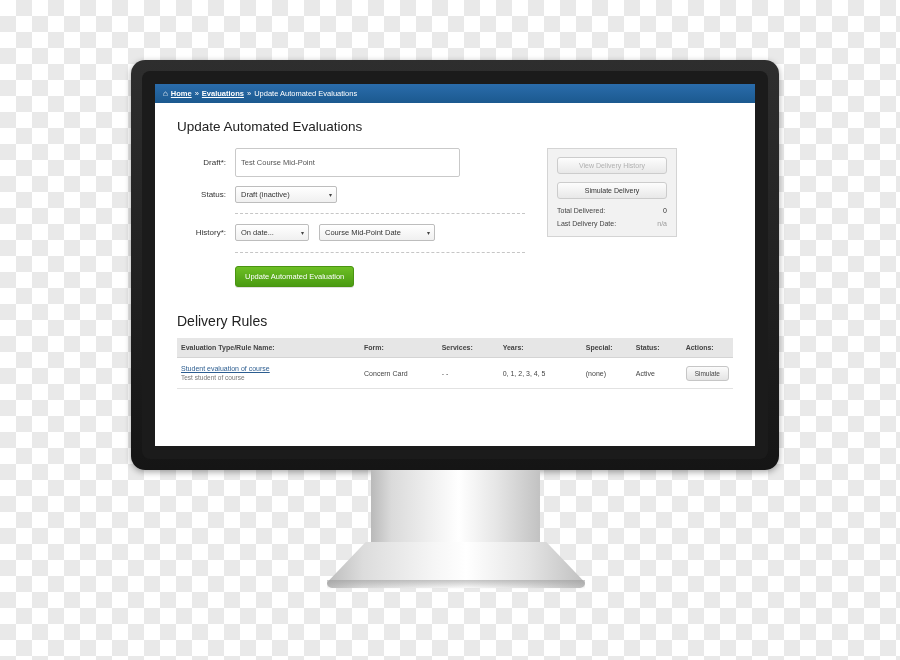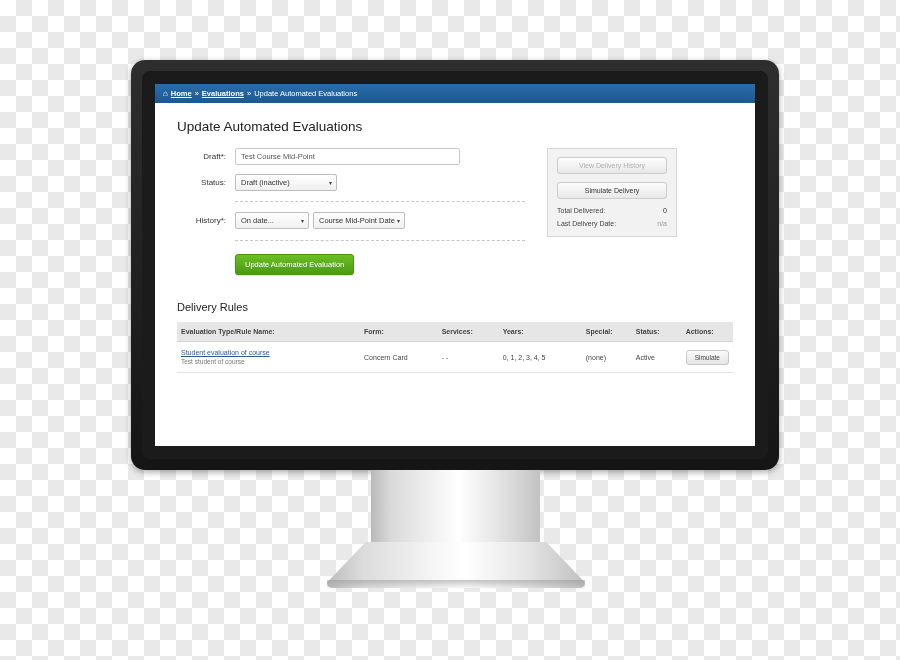--- a/index.html
+++ b/index.html
@@ -152,21 +152,21 @@
     flex: 0 0 58px;
     font-size: 8px;
     color: #333333;
     text-align: right;
     padding-right: 9px;
     box-sizing: border-box;
   }
 
   .text-input {
     width: 225px;
-    height: 17px;
+    height: 29px;
     border: 1px solid #c9c9c9;
     border-radius: 2px;
     background: #ffffff;
     font-size: 7.5px;
     color: #555555;
     padding: 0 5px;
     box-sizing: border-box;
     line-height: 15px;
     display: flex;
     align-items: center;
@@ -190,21 +190,21 @@
     position: absolute;
     right: 4px;
     top: 50%;
     transform: translateY(-50%);
     font-size: 6px;
     color: #444444;
     line-height: 1;
   }
   .select.status  { width: 102px; }
   .select.delivery-when { width: 74px; }
-  .select.delivery-date { width: 92px; margin-left: 4px; }
+  .select.delivery-date { width: 116px; margin-left: 10px; }
 
   .divider {
     border-top: 1px dashed #c6c6c6;
     margin: 10px 0 10px 58px;
     width: 290px;
   }
   .divider.second { margin-top: 11px; margin-bottom: 12px; }
 
   .submit-btn {
     margin-left: 58px;
@@ -240,21 +240,21 @@
     display: flex;
     justify-content: space-between;
     font-size: 7px;
     color: #444444;
     margin-top: 6px;
   }
   .side-stat .val { color: #333333; }
   .side-stat .val.muted { color: #9a9a9a; }
 
   .section-title {
-    font-size: 11px;
+    font-size: 14px;
     color: #222222;
     margin: 26px 0 9px 0;
     font-weight: normal;
   }
 
   table.rules {
     width: 100%;
     border-collapse: collapse;
     font-size: 7px;
   }

